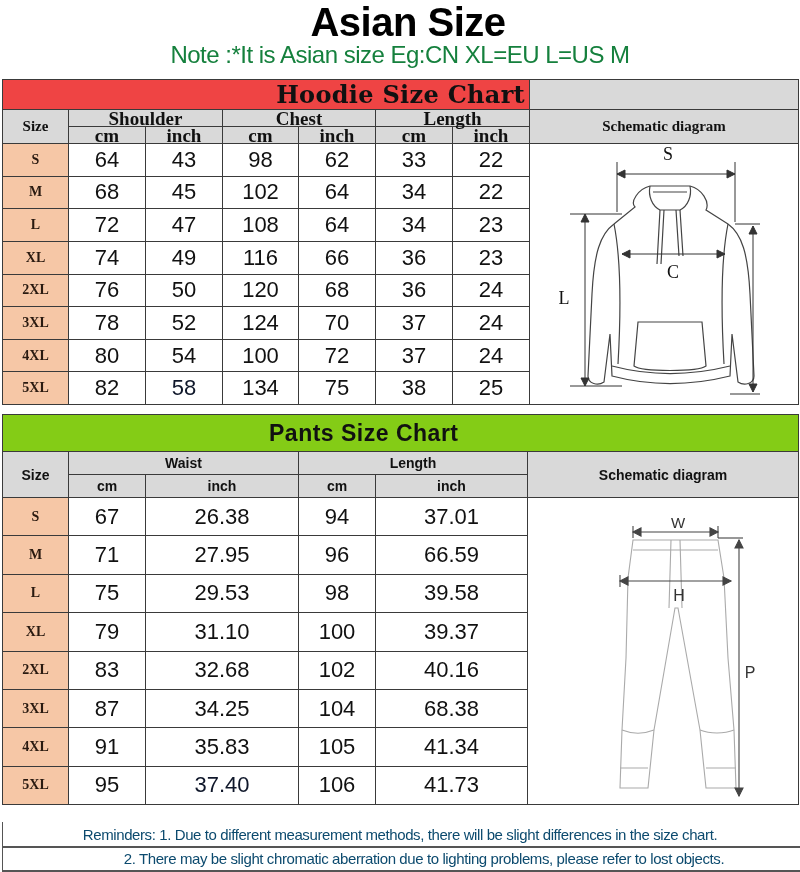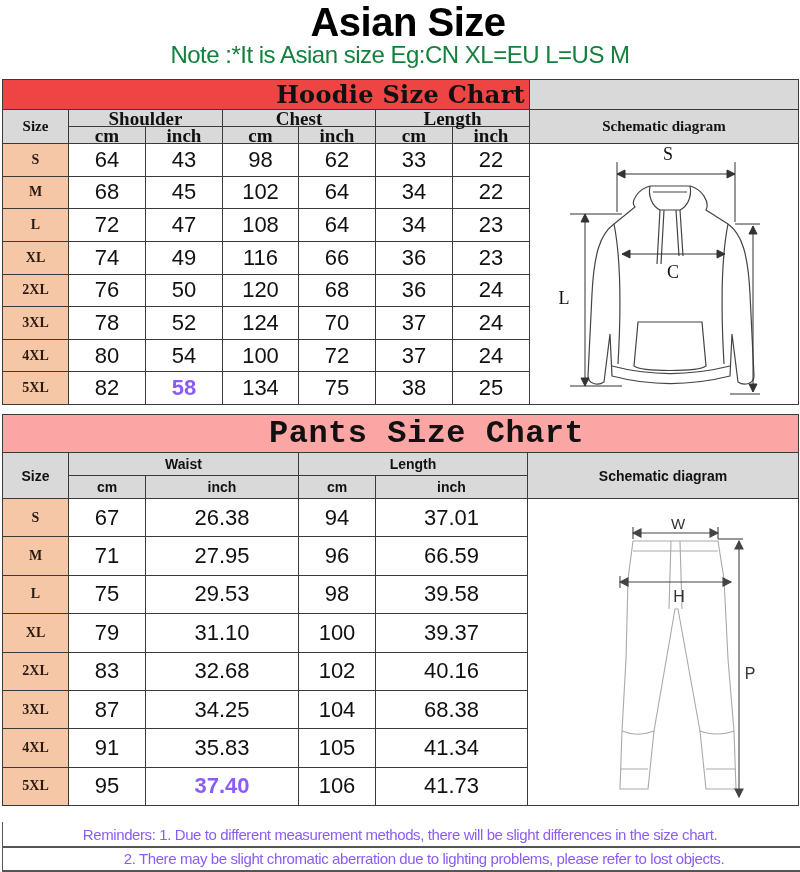--- a/index.html
+++ b/index.html
@@ -14,31 +14,31 @@
   
   #hoodie { left: 2px; top: 79px; width: 796px; }
   #hoodie .title-row th { background: #ef4444; height: 26px; font-family: "DejaVu Serif", serif; font-weight: 900; font-size: 24px; text-align: right; padding-right: 4px; letter-spacing: 0.3px; }
   #hoodie .title-row th.blank { background: #d9d9d9; }
   #hoodie .hdr th { background: #d9d9d9; font-family: "Liberation Serif", serif; font-weight: bold; font-size: 19px; height: 16px; line-height: 15px; }
   #hoodie .hdr th.size-h { font-size: 15px; }
   #hoodie .hdr th.schem { font-size: 15px; }
   #hoodie td { height: 28px; font-size: 22px; background: #fff; }
   #hoodie td.size { background: #f6c7a6; font-family: "Liberation Serif", serif; font-weight: bold; font-size: 14px; color: #2a1a10; }
   #hoodie td.diagram-cell { background: #fff; position: relative; padding: 0; }
-  .muted { color: #8b5cf6; font-weight: bold; }
+  .muted { color: #0f172a; }
 
   
   #pants { left: 2px; top: 414px; width: 796px; }
-  #pants .title-row th { background: #fca5a5; height: 36px; font-family: Liberation Mono, monospace; font-weight: 900; font-size: 32px; letter-spacing: 0.5px; text-align: left; padding-left: 266px; }
+  #pants .title-row th { background: #84cc16; height: 36px; font-family: Liberation Sans, sans-serif; font-weight: 900; font-size: 23px; letter-spacing: 0.5px; text-align: left; padding-left: 266px; }
   #pants .hdr th { background: #d9d9d9; font-family: "Liberation Sans", sans-serif; font-weight: bold; font-size: 14px; height: 22px; transform-origin: center; }
   #pants td { height: 34px; font-size: 22px; background: #fff; }
   #pants td.size { background: #f6c7a6; font-family: "Liberation Serif", serif; font-weight: bold; font-size: 14px; color: #2a1a10; }
   #pants td.diagram-cell { background: #fff; position: relative; }
 
-  .reminders { position: absolute; left: 0; width: 800px; text-align: center; font-size: 15px; color: #8b5cf6; font-family: "Liberation Sans", sans-serif; letter-spacing: -0.4px; }
+  .reminders { position: absolute; left: 0; width: 800px; text-align: center; font-size: 15px; color: #0c4a6e; font-family: "Liberation Sans", sans-serif; letter-spacing: -0.4px; }
   .rem1 { top: 826px; }
   .rem2 { top: 850px; padding-left: 48px; box-sizing: border-box; }
   .rem-line { position: absolute; left: 2px; width: 798px; height: 1.5px; background: #555; }
   .rem-vline { position: absolute; width: 1px; background: #555; }
 
   svg text { font-family: "Liberation Serif", serif; }
 </style>
 </head>
 <body>
 

